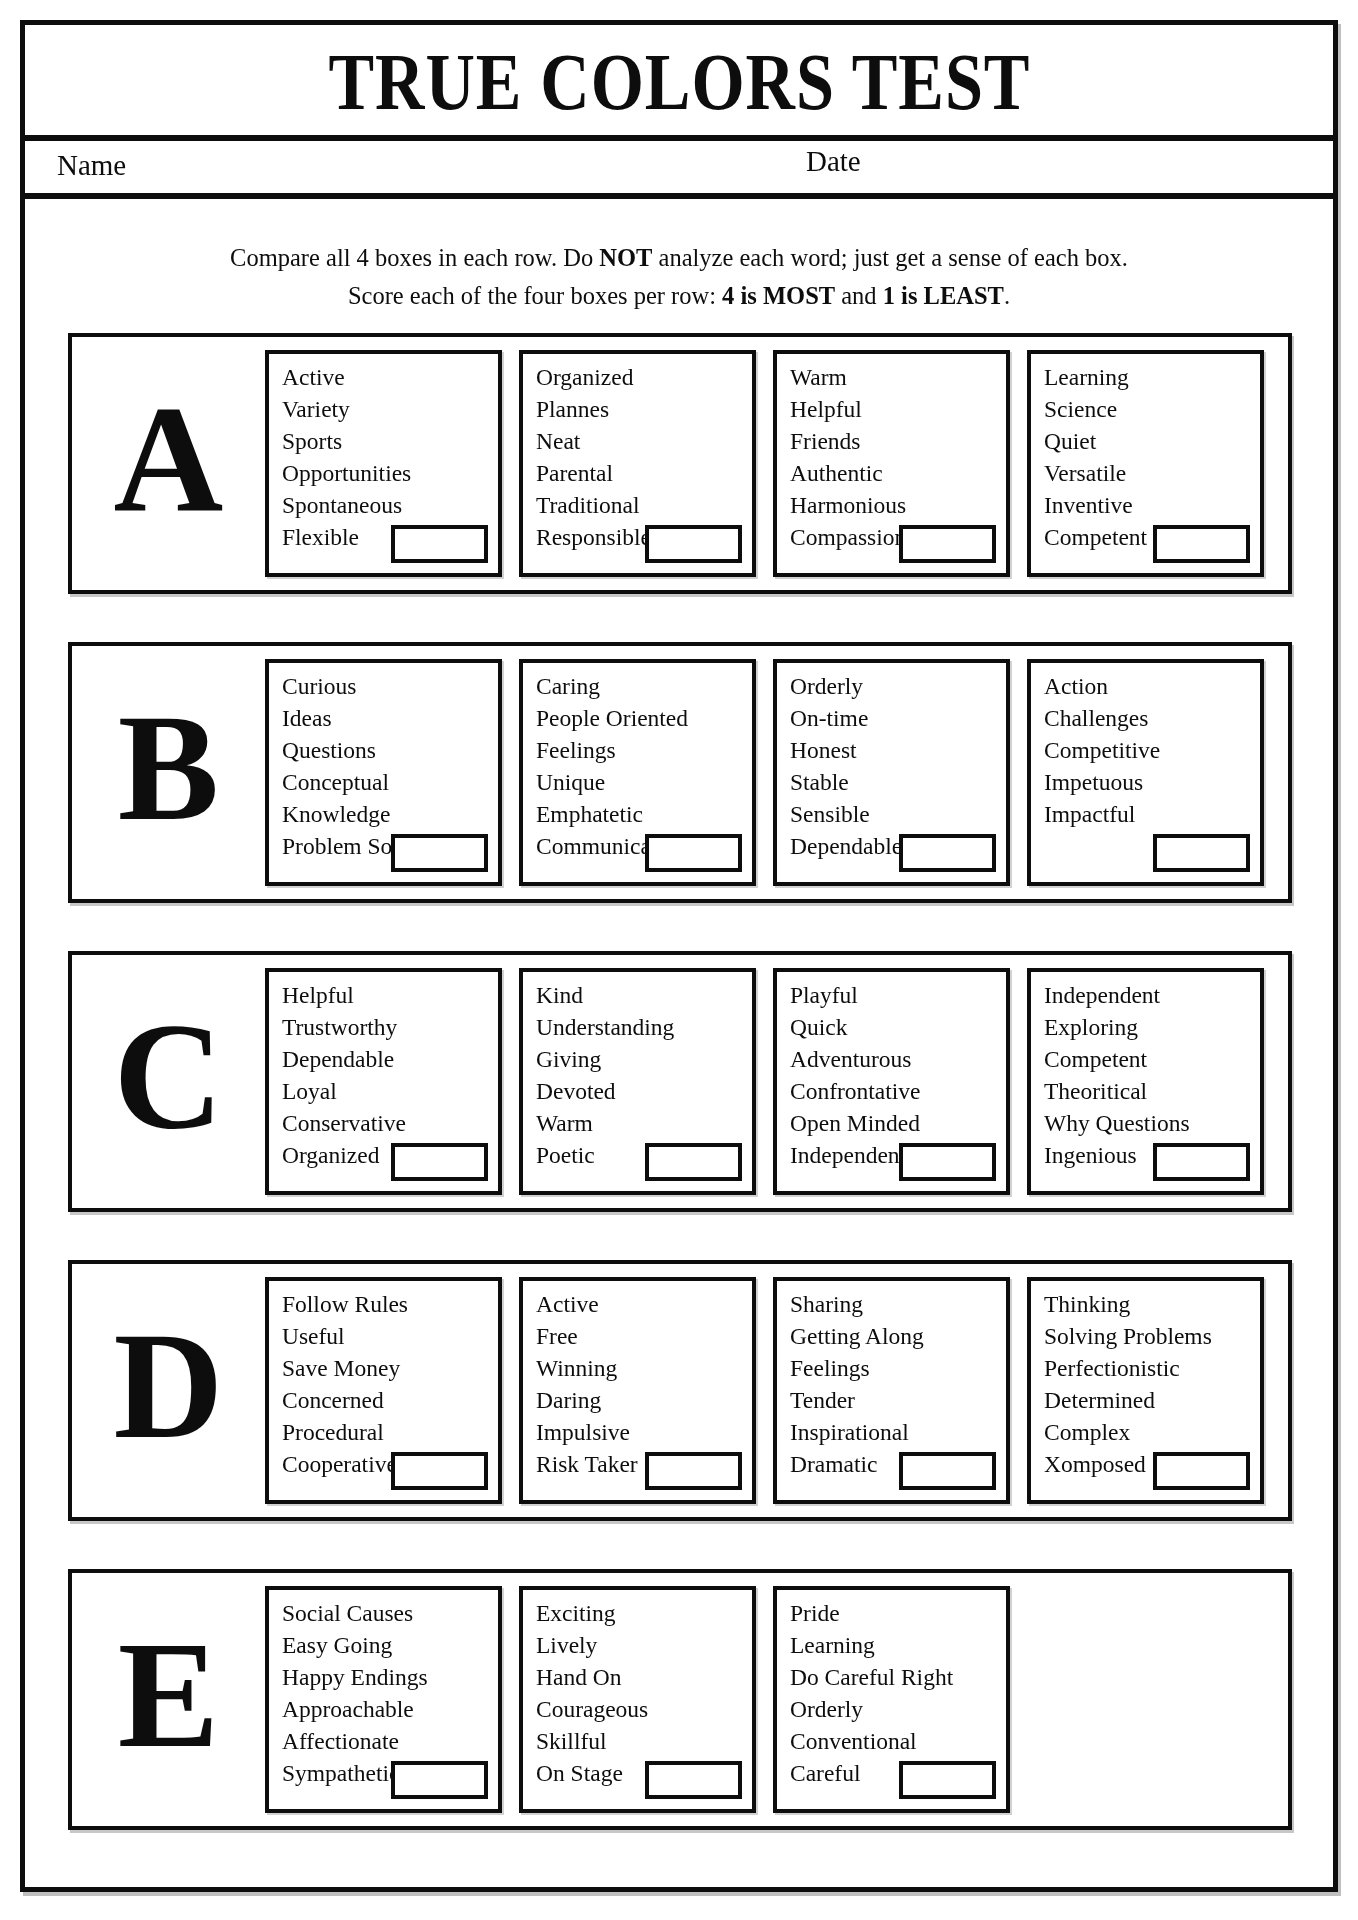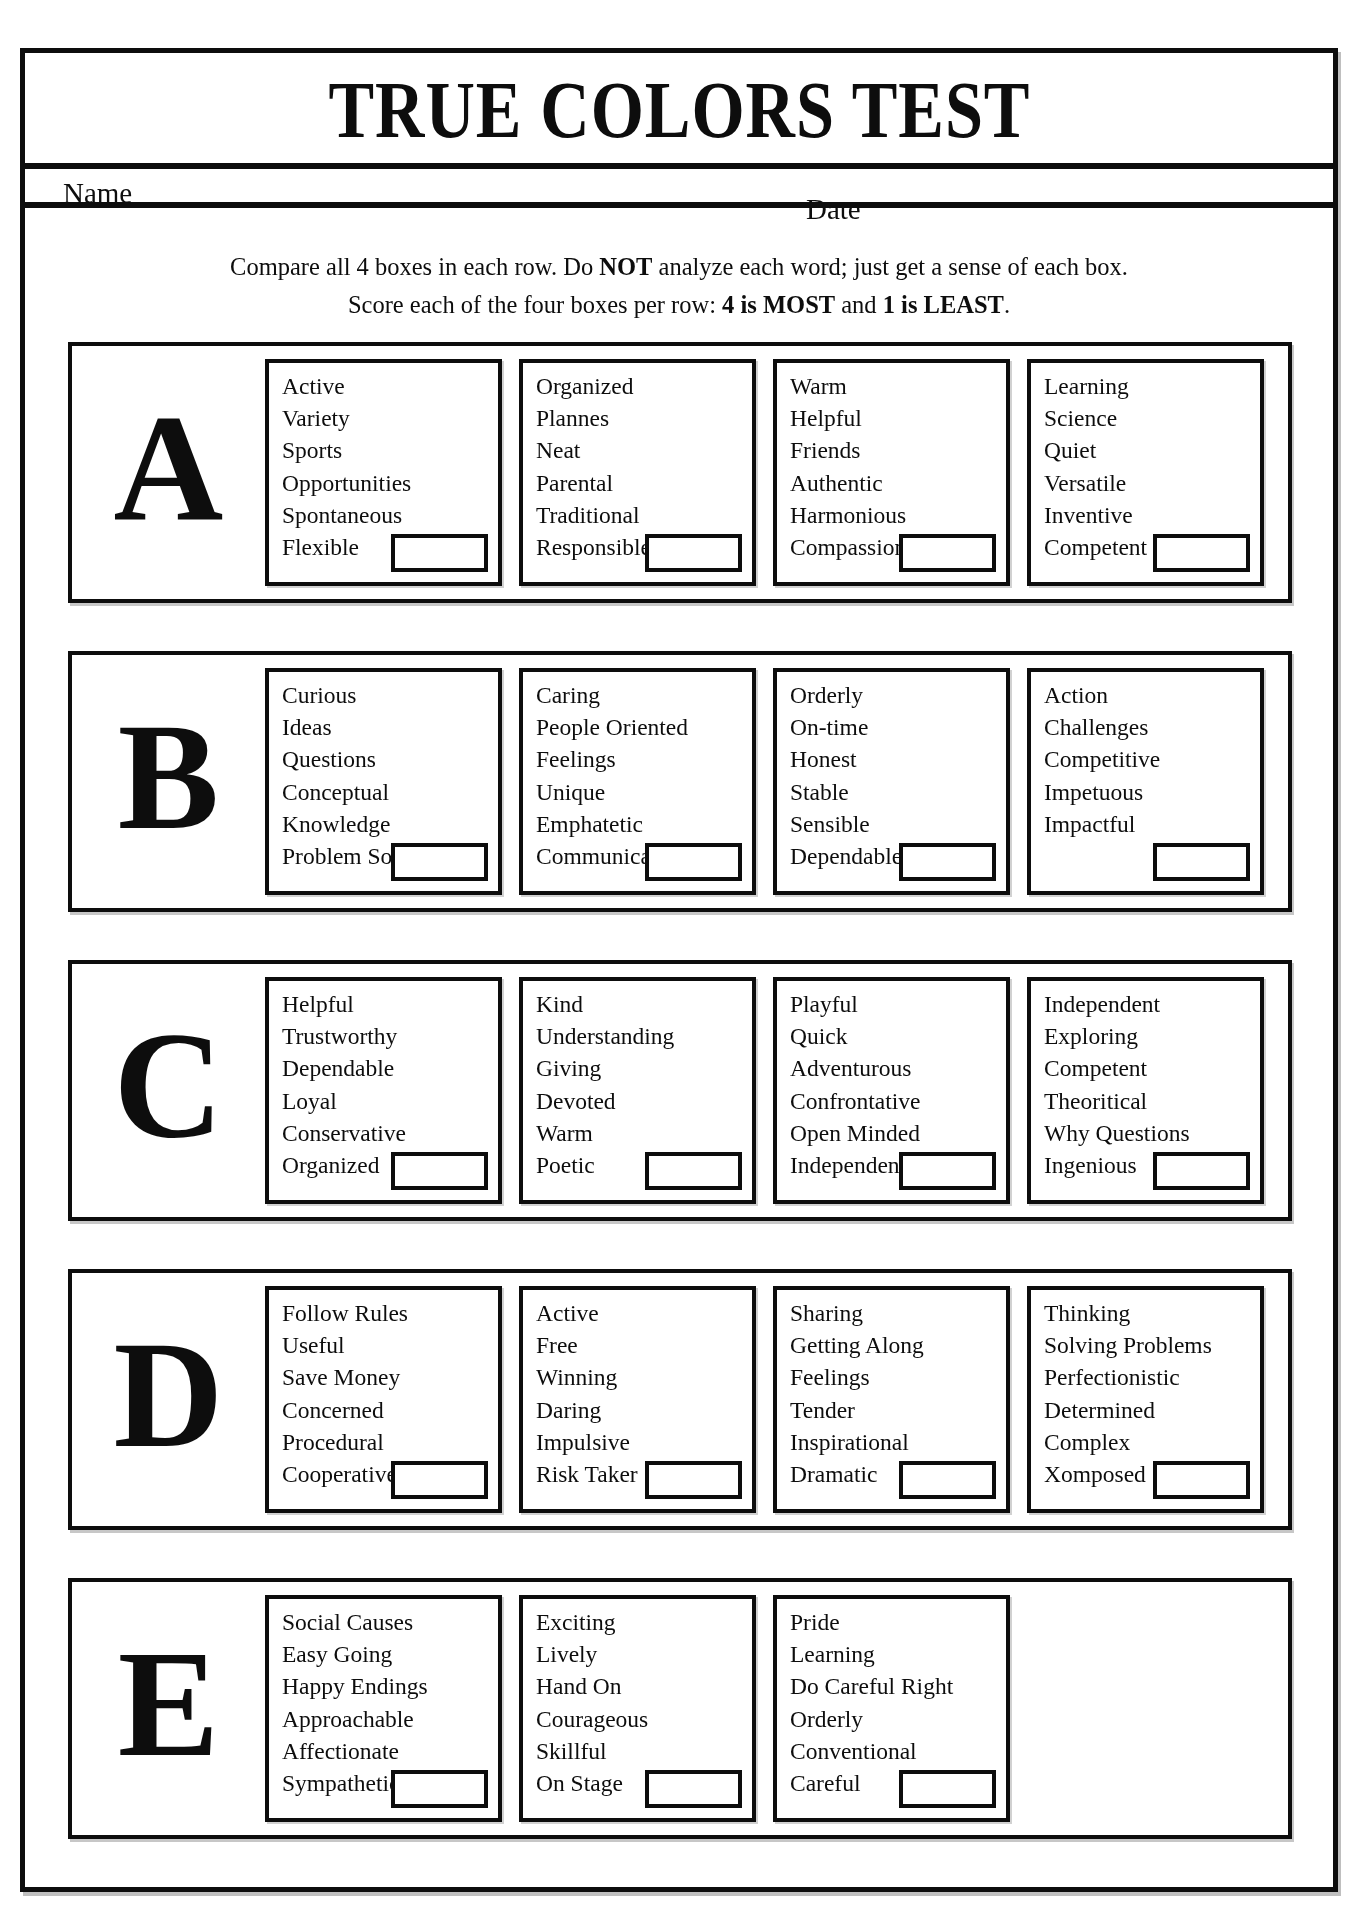--- a/index.html
+++ b/index.html
@@ -6,21 +6,21 @@
   body{
     width:1358px;height:1920px;overflow:hidden;
     font-family:"Liberation Serif","DejaVu Serif",serif;
     color:#0d0d0d;position:relative;
   }
   .sheet{
     position:absolute;left:20px;top:20px;right:20px;bottom:28px;
     border:5px solid #0d0d0d;
     box-shadow:3px 4px 0 rgba(0,0,0,0.25);
     background:#fff;
-    display:flex;flex-direction:column;margin-top:28px;
+    display:flex;flex-direction:column;
   }
   
   .titleband{
     border-bottom:6px solid #0d0d0d;
     text-align:center;
     padding:20px 0 14px 0;
   }
   .main-title{
     font-size:72px;font-weight:bold;line-height:1.05;
     display:inline-block;transform:scale(0.95,1.12);
@@ -29,22 +29,22 @@
   .sub-title{
     font-variant:small-caps;font-weight:bold;
     font-size:34px;letter-spacing:5px;line-height:1;
     margin-top:2px;
   }
   .namedate{
     border-bottom:6px solid #0d0d0d;
     height:52px;position:relative;
     font-size:29px;
   }
-  .name-label{position:absolute;left:38px;top:8px;}
-  .date-label{position:absolute;left:781px;top:24px;}
+  .name-label{position:absolute;left:32px;top:8px;}
+  .date-label{position:absolute;left:781px;top:4px;}
   
   .instructions{
     text-align:center;font-size:24.5px;line-height:1.55;
     padding:40px 0 6px 0;
   }
   .instructions b{font-weight:bold;}
   
   .rows{padding:12px 41px 0 43px;}
   .trow{
     border:4px solid #0d0d0d;

